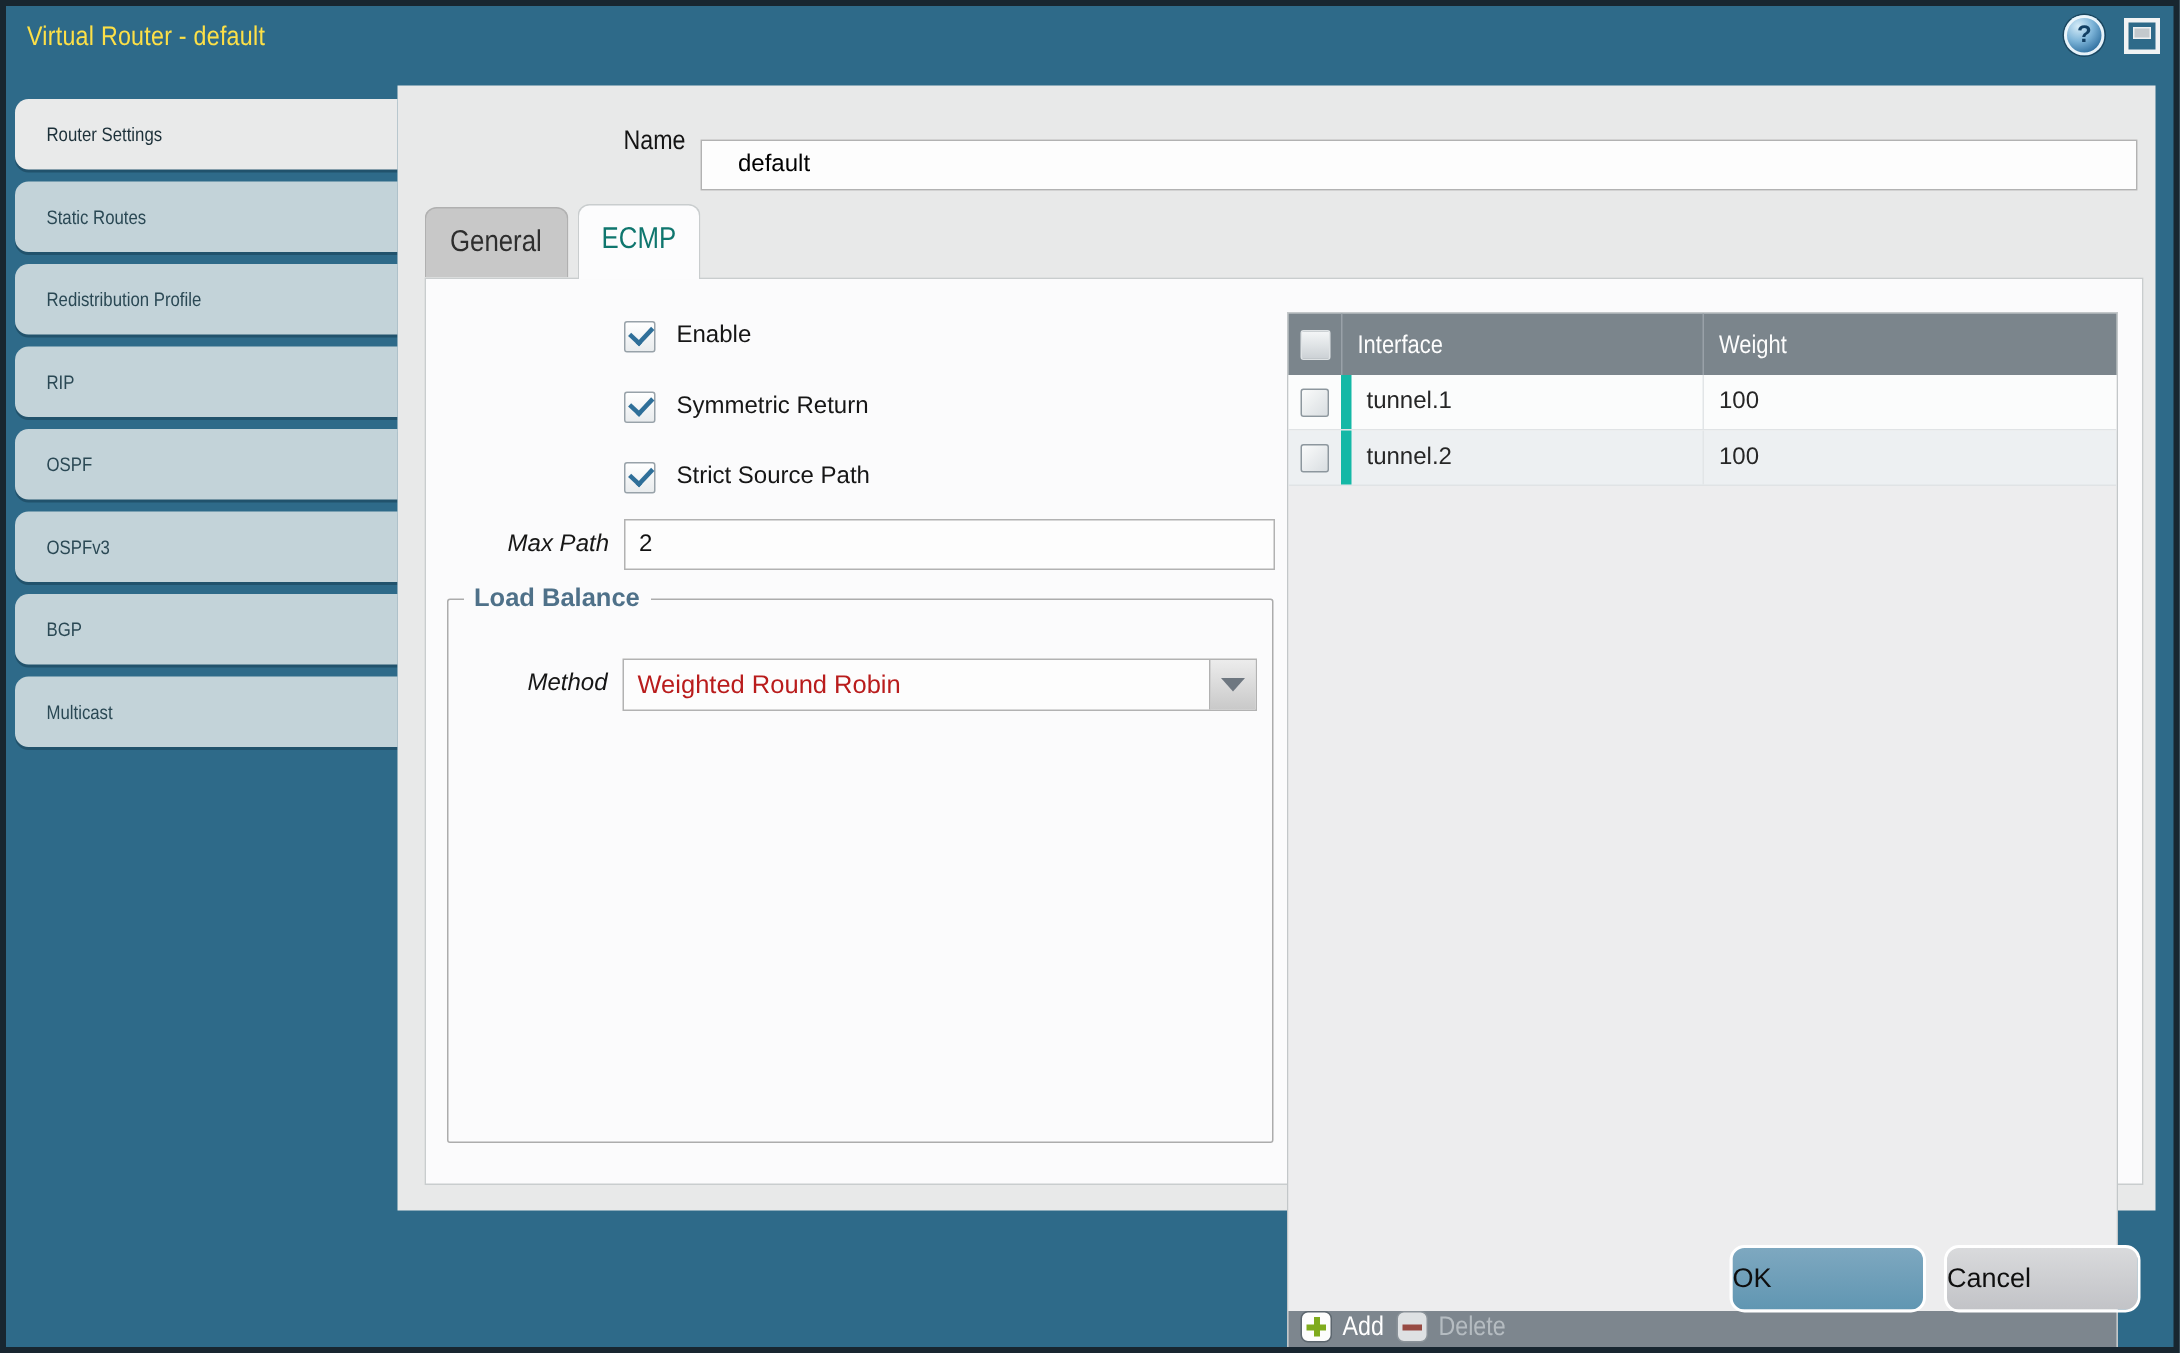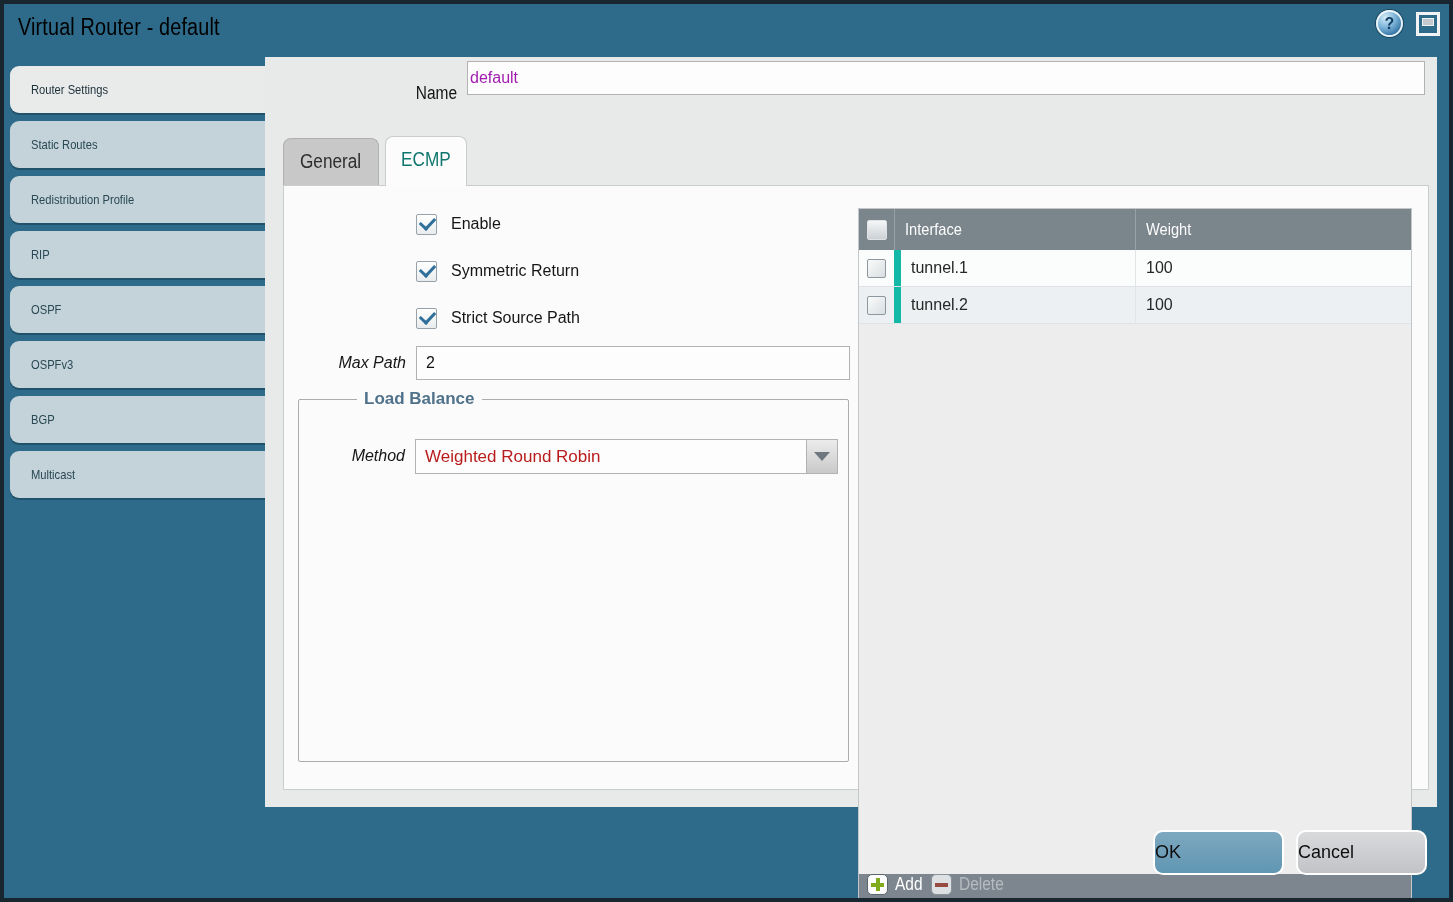--- a/index.html
+++ b/index.html
@@ -7,21 +7,21 @@
   body { font-family:"Liberation Sans", sans-serif; }
   .stage { position:relative; width:1453px; height:902px; background:#2e6a89; overflow:hidden; }
   .frame { position:absolute; inset:0; border:4px solid #182630; z-index:60; pointer-events:none; }
 
   
   .cond { display:inline-block; transform:scaleX(.86); transform-origin:0 50%; white-space:nowrap; }
   .cond-c { display:inline-block; transform:scaleX(.86); transform-origin:50% 50%; white-space:nowrap; }
   .cond-r { display:inline-block; transform:scaleX(.86); transform-origin:100% 50%; white-space:nowrap; }
 
   
-  .title { position:absolute; left:18px; top:14px; font-size:23px; color:#000000; letter-spacing:.2px; z-index:2; }
+  .title { position:absolute; left:18px; top:14px; font-size:18px; color:#fde047; letter-spacing:.2px; z-index:2; }
   .titlebar-icons { position:absolute; top:10px; right:13px; display:flex; gap:13px; align-items:center; z-index:2; }
   .help-ic { width:27px; height:27px; border-radius:50%;
     background:radial-gradient(circle at 35% 28%, #d6ecf8 0%, #7db4d8 38%, #2a6b9c 75%, #1c527c 100%);
     box-shadow:inset 0 0 0 2px rgba(240,248,252,.95), 0 0 0 1px rgba(12,40,58,.55);
     display:flex; align-items:center; justify-content:center;
     color:#123f63; font-weight:bold; font-size:16px; cursor:pointer; }
   .restore-ic { width:24px; height:24px; border:3px solid #f1f3f4; background:transparent;
     display:flex; align-items:center; justify-content:center; cursor:pointer; }
   .restore-ic i { display:block; width:12px; height:8px; background:#c3c9cd; border:1px solid #eef1f2; margin-top:-4px; }
 
@@ -29,23 +29,23 @@
   .side-item { position:absolute; left:10px; width:255px; height:47px;
     background:#c3d3d9; border-radius:9px 0 0 9px; color:#2a4854;
     font-size:13px; line-height:47px; padding-left:21px; cursor:pointer;
     box-shadow:0 2px 0 rgba(14,45,61,.38); }
   .side-item.active { background:#e9eaea; color:#1c3039; }
 
   
   .content { position:absolute; left:265px; top:57px; width:1172px; height:750px; background:#e8e9e9; }
 
   .name-label { position:absolute; left:0; top:26px; width:192px; text-align:right; font-size:18px; color:#141414; }
-  .name-input { position:absolute; left:202px; top:4px; width:958px; height:34px;
+  .name-input { position:absolute; left:202px; top:36px; width:958px; height:34px;
     border:1px solid #b2b2b2; background:#fdfdfd; font-family:"Liberation Sans",sans-serif;
-    font-size:16px; color:#a21caf; padding:0 2px; }
+    font-size:16px; color:#000000; padding:0 24px; }
 
   .tab { position:absolute; height:47px; border:1px solid #b0b0b0; border-bottom:none;
     border-radius:8px 8px 0 0; text-align:center; font-size:20px; line-height:45px; cursor:pointer; }
   .tab-general { left:18px; top:81px; width:96px; background:#c8c8c8; color:#2e2e2e; }
   .tab-ecmp { left:120px; top:79px; width:82px; height:50px; background:#fcfcfd; border-color:#c9cdce; color:#0f766e; z-index:3; }
 
   .panel { position:absolute; left:18px; top:128px; width:1146px; height:605px;
     background:#fbfbfc; border:1px solid #c9cdce; }
 
   
@@ -57,21 +57,21 @@
   .cb.header { width:20px; height:20px; background:linear-gradient(#f4f6f7,#ccd1d5); border-color:#dfe3e5; }
 
   .opt-row { position:absolute; left:132px; height:24px; display:flex; align-items:center; gap:14px; }
   .opt-label { font-size:16px; color:#161616; }
 
   .field-label { position:absolute; font-size:16px; color:#161616; text-align:right;font-style:italic; }
   .text-input { position:absolute; border:1px solid #b2b2b2; background:#fdfdfd;
     font-family:"Liberation Sans",sans-serif; font-size:16px; color:#111; padding:0 9px; }
 
   fieldset.lb { position:absolute; left:14px; top:203px; width:551px; height:373px;
-    border:1px solid #acacac; border-radius:2px;padding-left:48px; }
+    border:1px solid #acacac; border-radius:2px; }
   fieldset.lb legend { margin-left:10px; padding:0 7px; font-size:17px; font-weight:bold; color:#4f7189; }
 
   .method-select { position:absolute; left:116px; top:30px; width:423px; height:35px;
     background:#fdfdfd; border:1px solid #b2b2b2; display:flex; align-items:center; cursor:pointer; }
   .method-select .val { flex:1; font-size:17px; color:#b91c1c; padding-left:9px; }
   .method-select .arrow-btn { width:31px; height:100%; border-left:1px solid #b2b2b2;
     background:linear-gradient(#ececec,#c9c9c9); display:flex; align-items:center; justify-content:center; }
   .method-select .arrow-btn i { display:block; width:0; height:0;
     border-left:8px solid transparent; border-right:8px solid transparent; border-top:9px solid #6e7780; }
 

